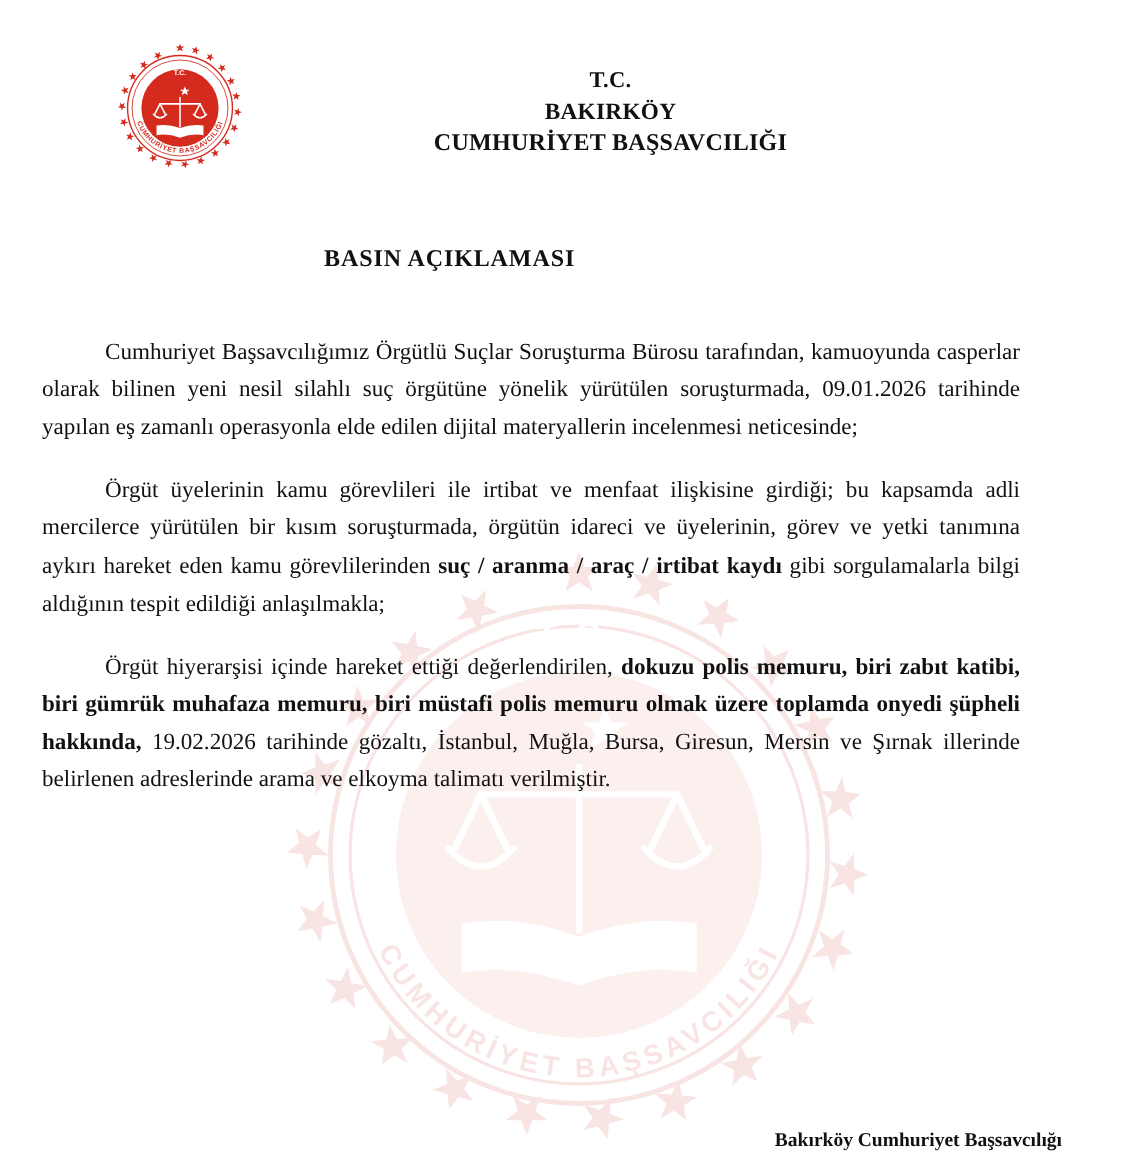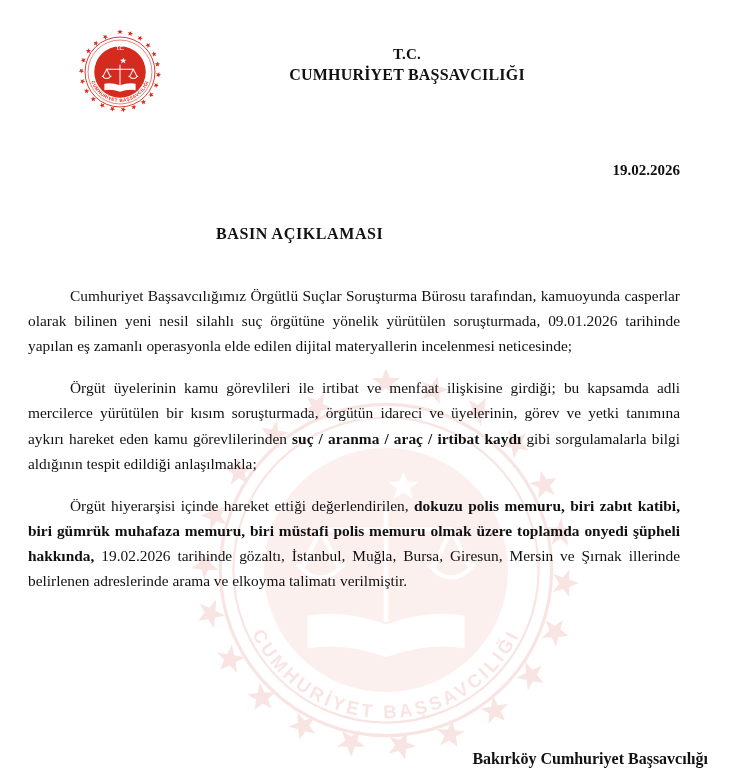--- a/index.html
+++ b/index.html
@@ -107,21 +107,21 @@
   .para:last-child { margin-bottom: 0; }
   .para b { font-weight: bold; }
 
   
   .signature {
     position: absolute;
     z-index: 2;
     right: 40px;
     bottom: 14px;
     font-weight: bold;
-    font-size: 16px;
+    font-size: 13px;
     text-align: right;
   }
 </style>
 </head>
 <body>
 
 <div class="page">
 
   <div class="watermark">
     <svg viewBox="0 0 400 400" xmlns="http://www.w3.org/2000/svg" aria-hidden="true">
@@ -251,25 +251,25 @@
           </g>
           <g fill="#ffffff">
             <path d="M 200,258 q -36,-13 -68,-7 l 0,28 q 32,-6 68,7 z"></path>
             <path d="M 200,258 q 36,-13 68,-7 l 0,28 q -32,-6 -68,7 z"></path>
           </g>
         </g>
       </svg>
     </div>
     <div class="header-titles">
       <div class="line l1">T.C.</div>
+      <div class="line l2">BAKIRKÖY</div>
       <div class="line l3">CUMHURİYET BAŞSAVCILIĞI</div>
     </div>
   </div>
 
-  <div class="date-row">19.02.2026</div>
 
   <div class="doc-title">BASIN AÇIKLAMASI</div>
 
   <div class="body-block">
     <p class="para"><span>Cumhuriyet Başsavcılığımız Örgütlü Suçlar Soruşturma Bürosu tarafından, kamuoyunda casperlar olarak bilinen yeni nesil silahlı suç örgütüne yönelik yürütülen soruşturmada, 09.01.2026 tarihinde yapılan eş zamanlı operasyonla elde edilen dijital materyallerin incelenmesi neticesinde;</span></p>
     <p class="para"><span>Örgüt üyelerinin kamu görevlileri ile irtibat ve menfaat ilişkisine girdiği; bu kapsamda adli mercilerce yürütülen bir kısım soruşturmada, örgütün idareci ve üyelerinin, görev ve yetki tanımına aykırı hareket eden kamu görevlilerinden </span><b>suç / aranma / araç / irtibat kaydı</b><span> gibi sorgulamalarla bilgi aldığının tespit edildiği anlaşılmakla;</span></p>
     <p class="para"><span>Örgüt hiyerarşisi içinde hareket ettiği değerlendirilen, </span><b>dokuzu polis memuru, biri zabıt katibi, biri gümrük muhafaza memuru, biri müstafi polis memuru olmak üzere toplamda onyedi şüpheli hakkında,</b><span> 19.02.2026 tarihinde gözaltı, İstanbul, Muğla, Bursa, Giresun, Mersin ve Şırnak illerinde belirlenen adreslerinde arama ve elkoyma talimatı verilmiştir.</span></p>
   </div>
 
   <div class="signature">Bakırköy Cumhuriyet Başsavcılığı</div>

